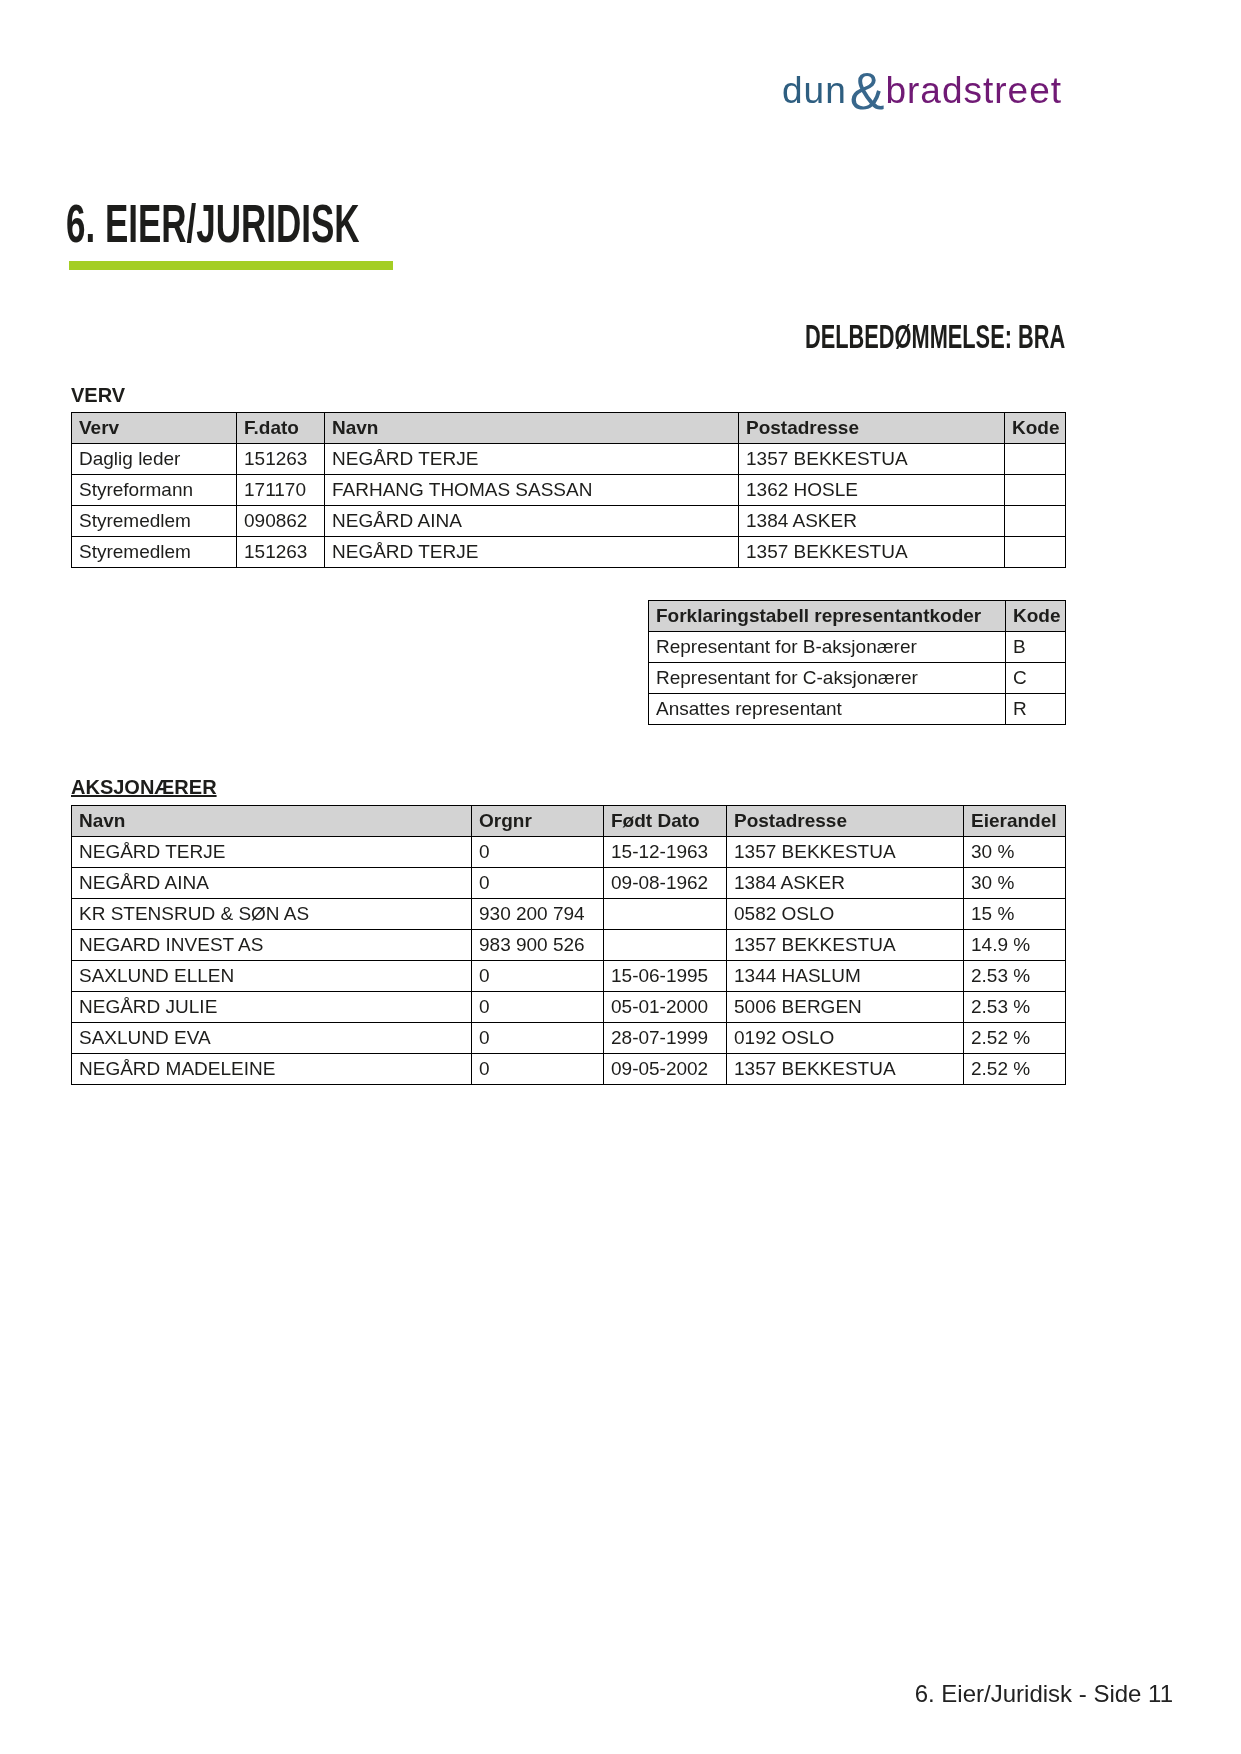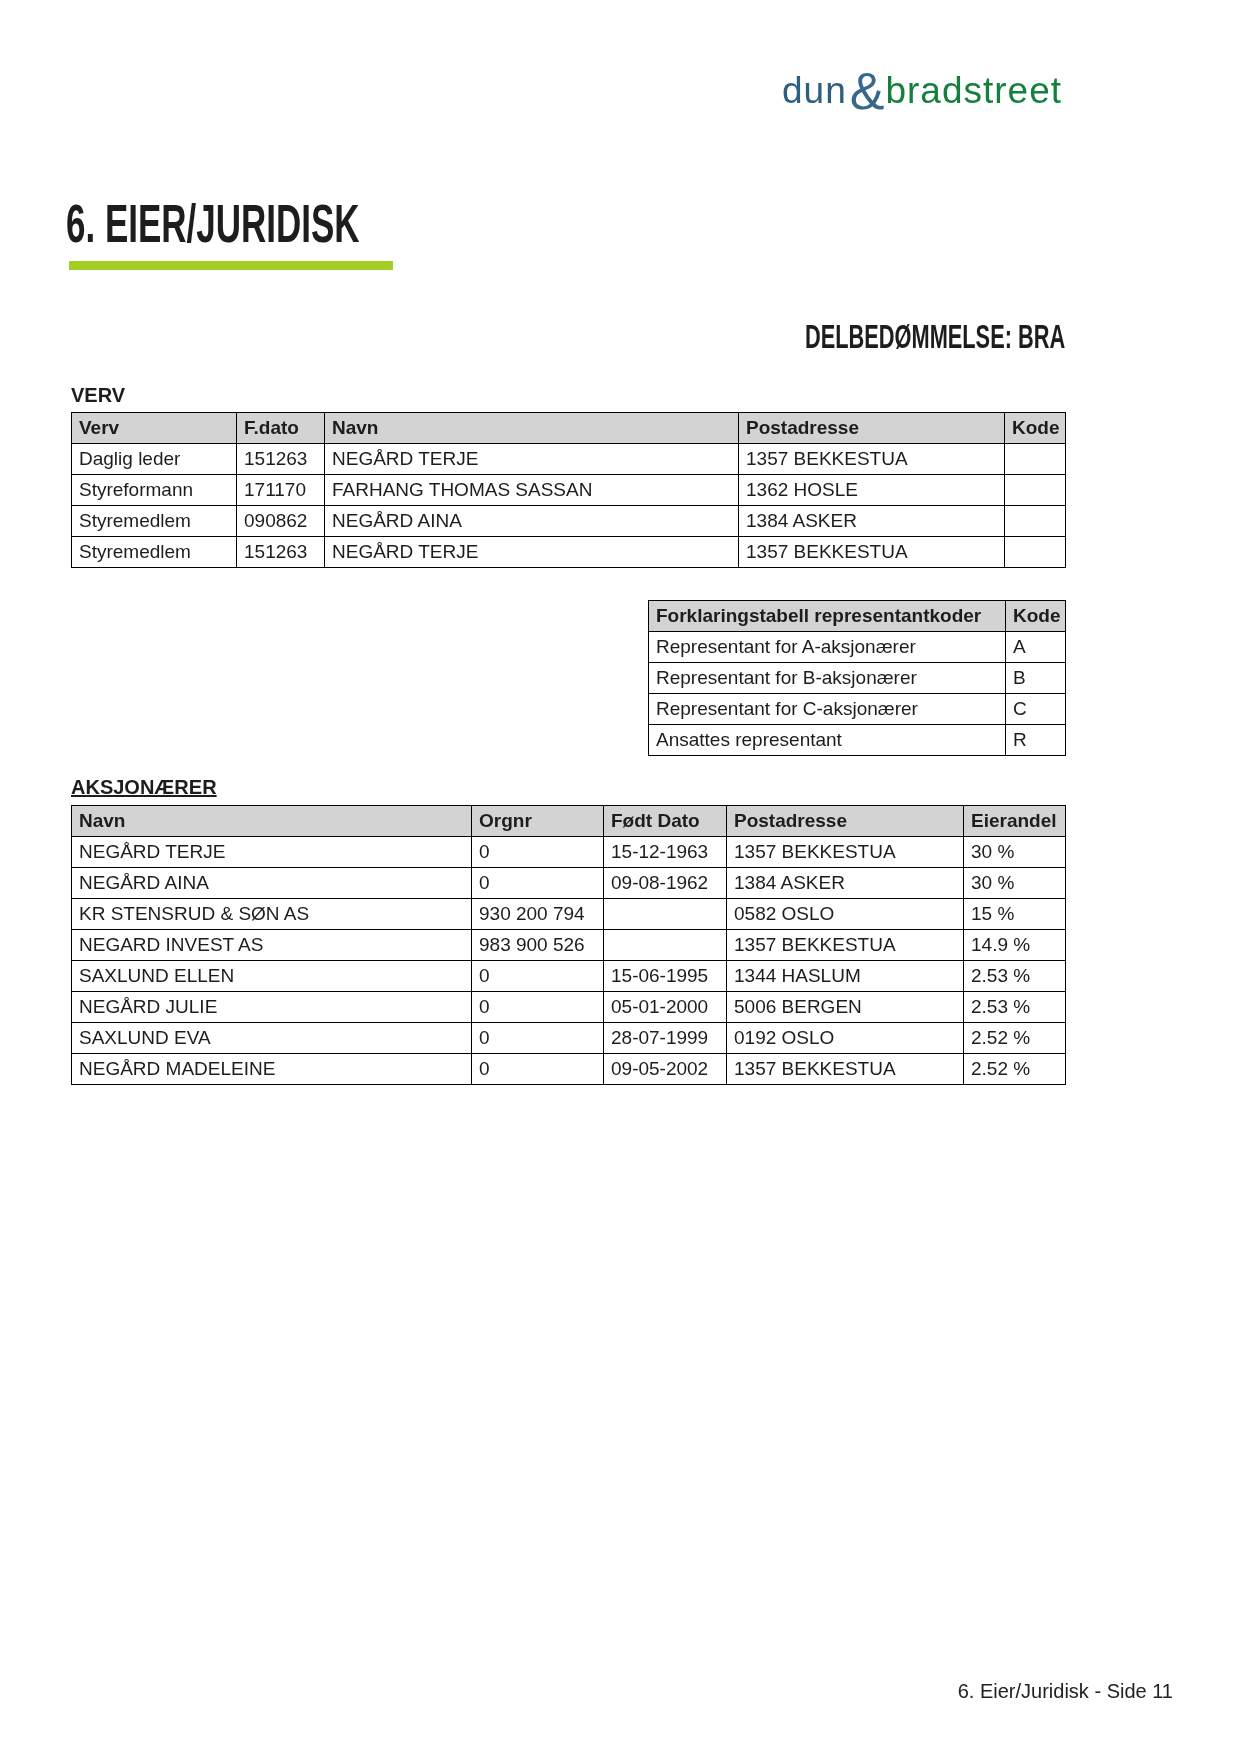--- a/index.html
+++ b/index.html
@@ -6,21 +6,21 @@
   html,body { background:#ffffff; }
   .page {
     position:relative; width:1241px; height:1754px; background:#ffffff;
     font-family:"Liberation Sans","DejaVu Sans",sans-serif; color:#1a1a1a;
     overflow:hidden;
   }
   
   .logo { position:absolute; top:70px; right:179px; display:flex; align-items:baseline; white-space:nowrap; }
   .logo .word-dun { font-size:37px; color:#2e5e80; letter-spacing:1px; }
   .logo .amp { font-size:52px; color:#38678c; position:relative; top:6px; line-height:0; margin:0 1px 0 3px; }
-  .logo .word-brad { font-size:37px; color:#15803d; letter-spacing:1px; }
+  .logo .word-brad { font-size:37px; color:#701a75; letter-spacing:1px; }
   
   .title {
     position:absolute; left:66px; top:194px; font-size:53px; font-weight:bold;
     color:#1d1d1b; letter-spacing:0; transform:scaleX(0.66); transform-origin:0 50%;
     white-space:nowrap; line-height:1.15;
   }
   .accent-bar { position:absolute; left:69px; top:261px; width:324px; height:9px; background:#a4ce24; }
   
   .rating {
     position:absolute; right:176px; top:318px; font-size:33px; font-weight:bold;
@@ -35,21 +35,21 @@
   table.tbl th, table.tbl td {
     border:1px solid #000; height:31px; padding:0 4px 0 7px;
     font-size:19px; text-align:left; vertical-align:middle;
     white-space:nowrap; overflow:hidden; color:#1d1d1b;
   }
   table.tbl th { background:#d3d3d3; font-weight:bold; }
   .tbl-verv { left:71px; top:412px; width:994px; }
   .tbl-codes { left:648px; top:600px; width:417px; }
   .tbl-aksj { left:71px; top:805px; width:994px; }
   
-  .footer { position:absolute; right:68px; top:1680px; font-size:20px; color:#222222; white-space:nowrap; }
+  .footer { position:absolute; right:68px; top:1680px; font-size:24px; color:#222222; white-space:nowrap; }
 </style>
 </head>
 <body>
 
 <div class="page">
 
   <div class="logo">
     <span class="word-dun">dun</span>
     <span class="amp">&amp;</span>
     <span class="word-brad">bradstreet</span>
@@ -117,24 +117,20 @@
         <col style="width:60px">
     </colgroup>
     <thead>
       <tr>
         <th>Forklaringstabell representantkoder</th>
         <th>Kode</th>
       </tr>
     </thead>
     <tbody>
       <tr>
-        <td>Representant for A-aksjonærer</td>
-        <td>A</td>
-      </tr>
-      <tr>
         <td>Representant for B-aksjonærer</td>
         <td>B</td>
       </tr>
       <tr>
         <td>Representant for C-aksjonærer</td>
         <td>C</td>
       </tr>
       <tr>
         <td>Ansattes representant</td>
         <td>R</td>

